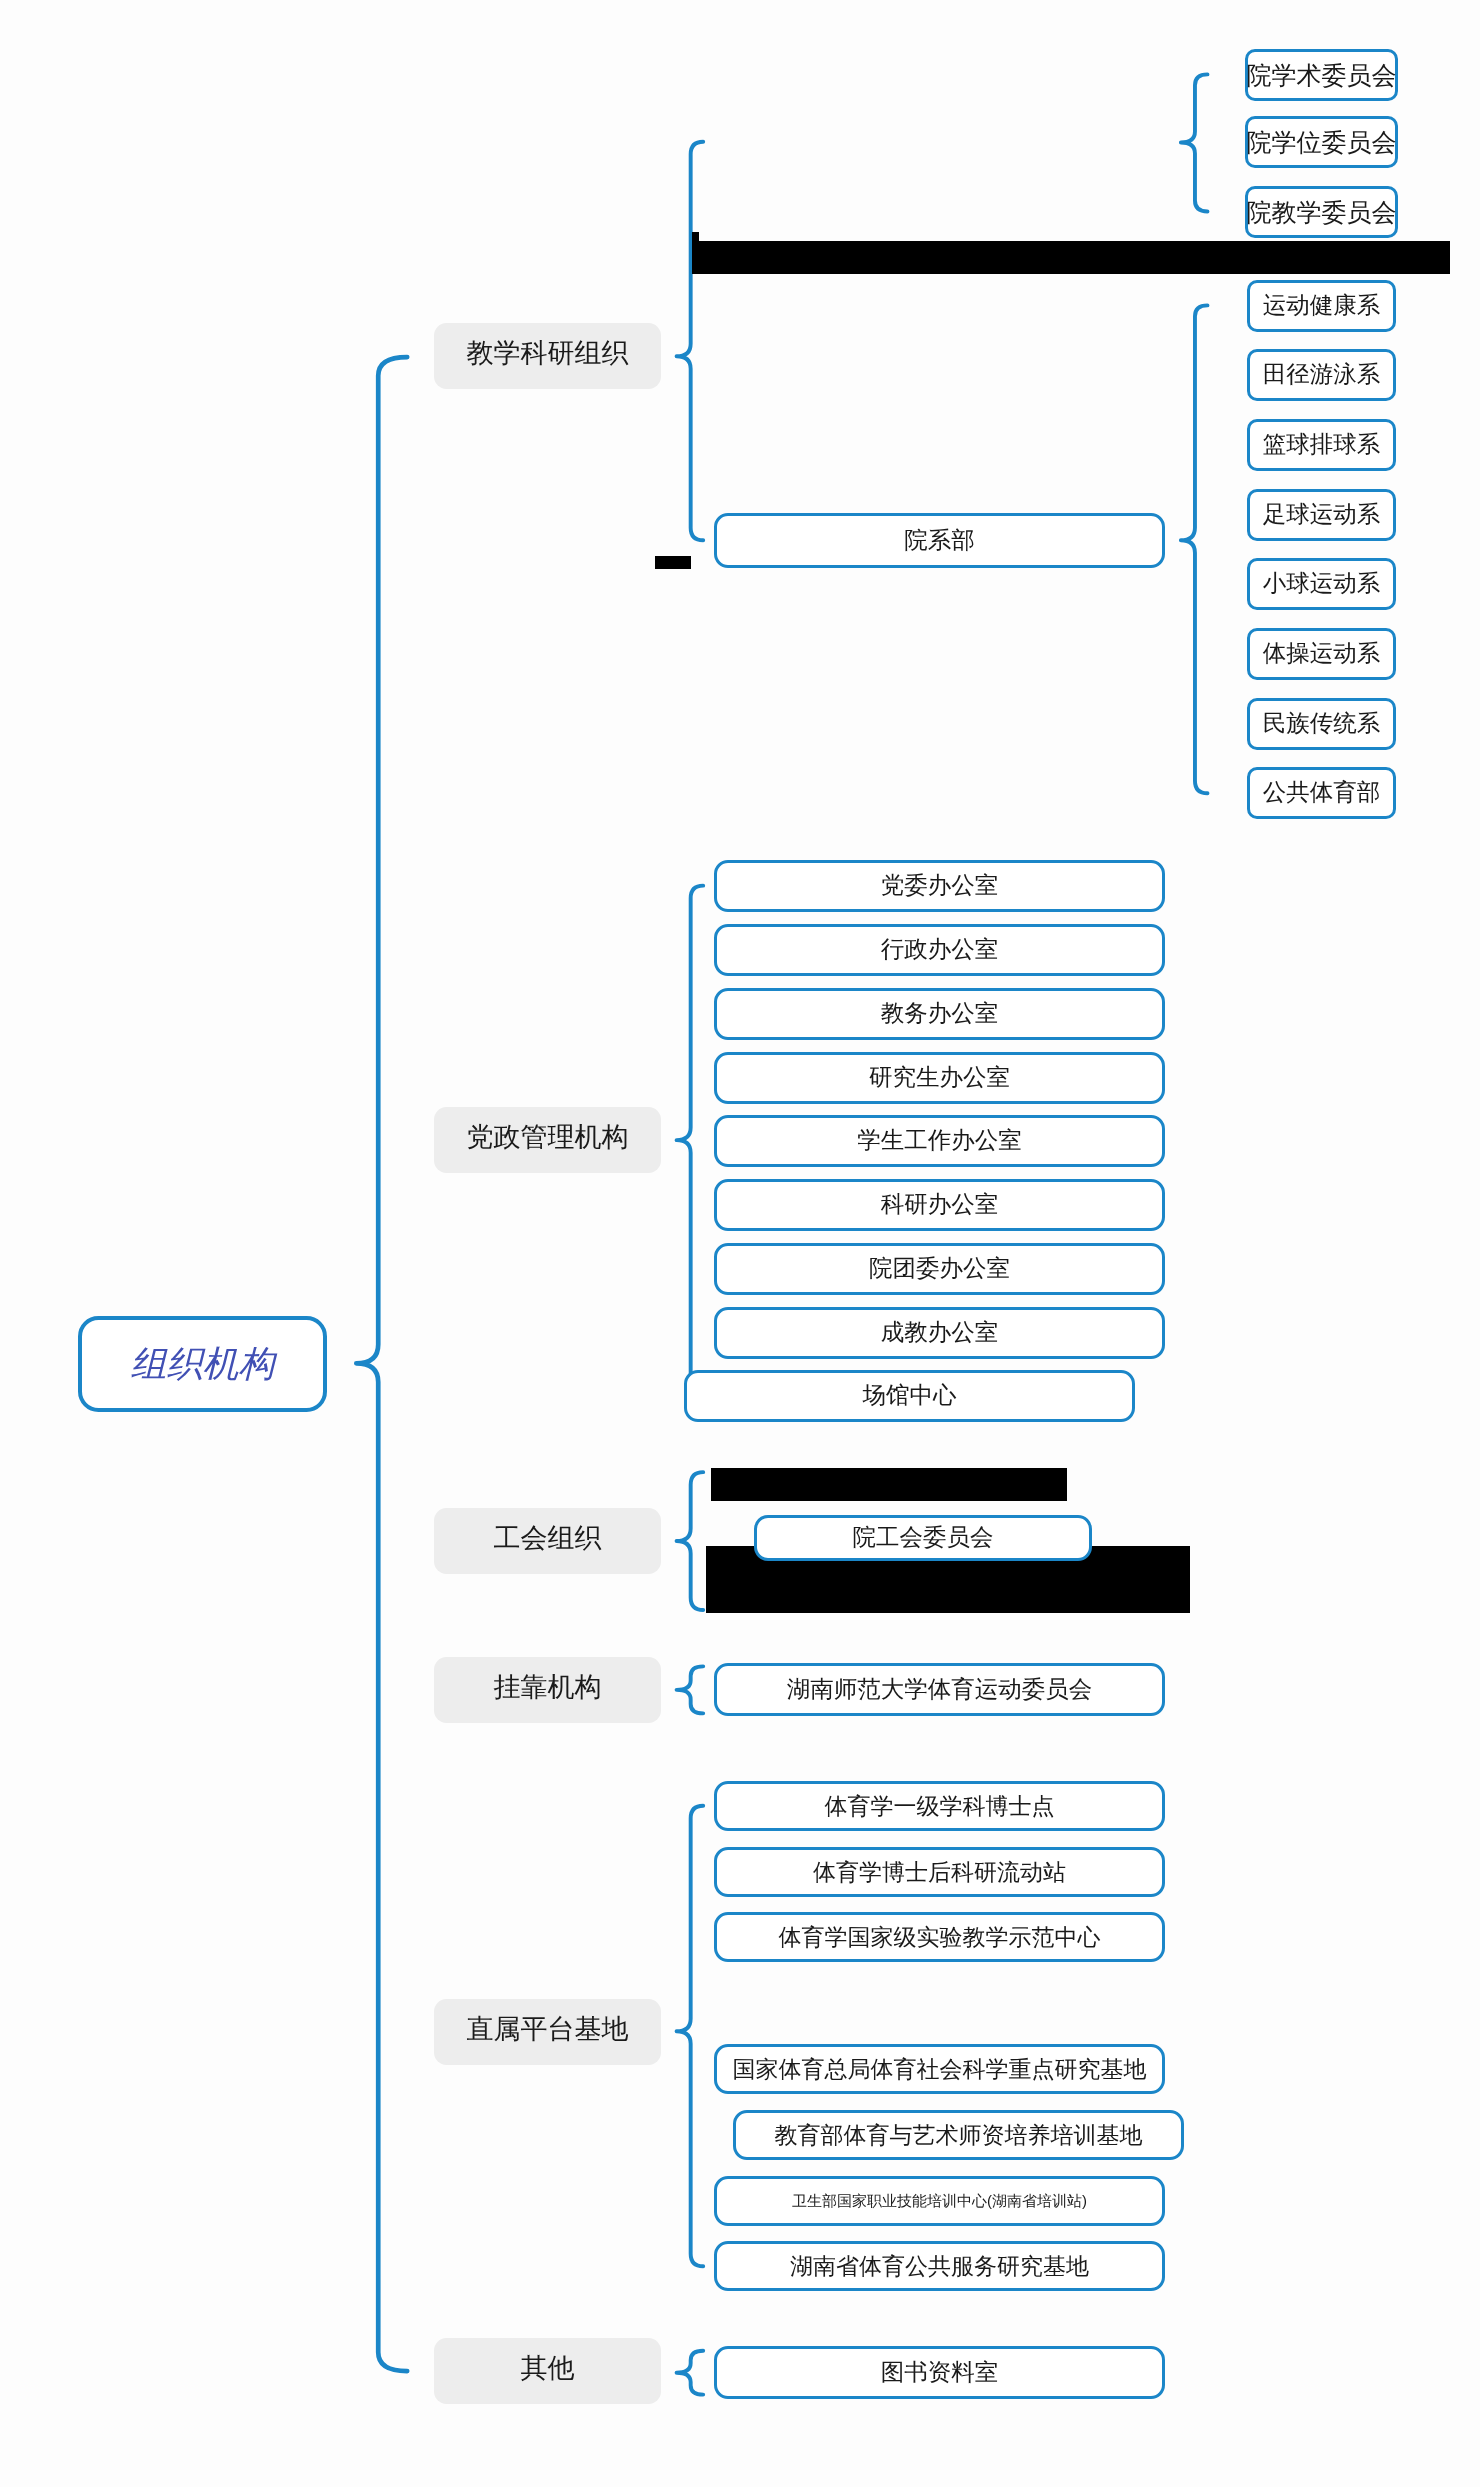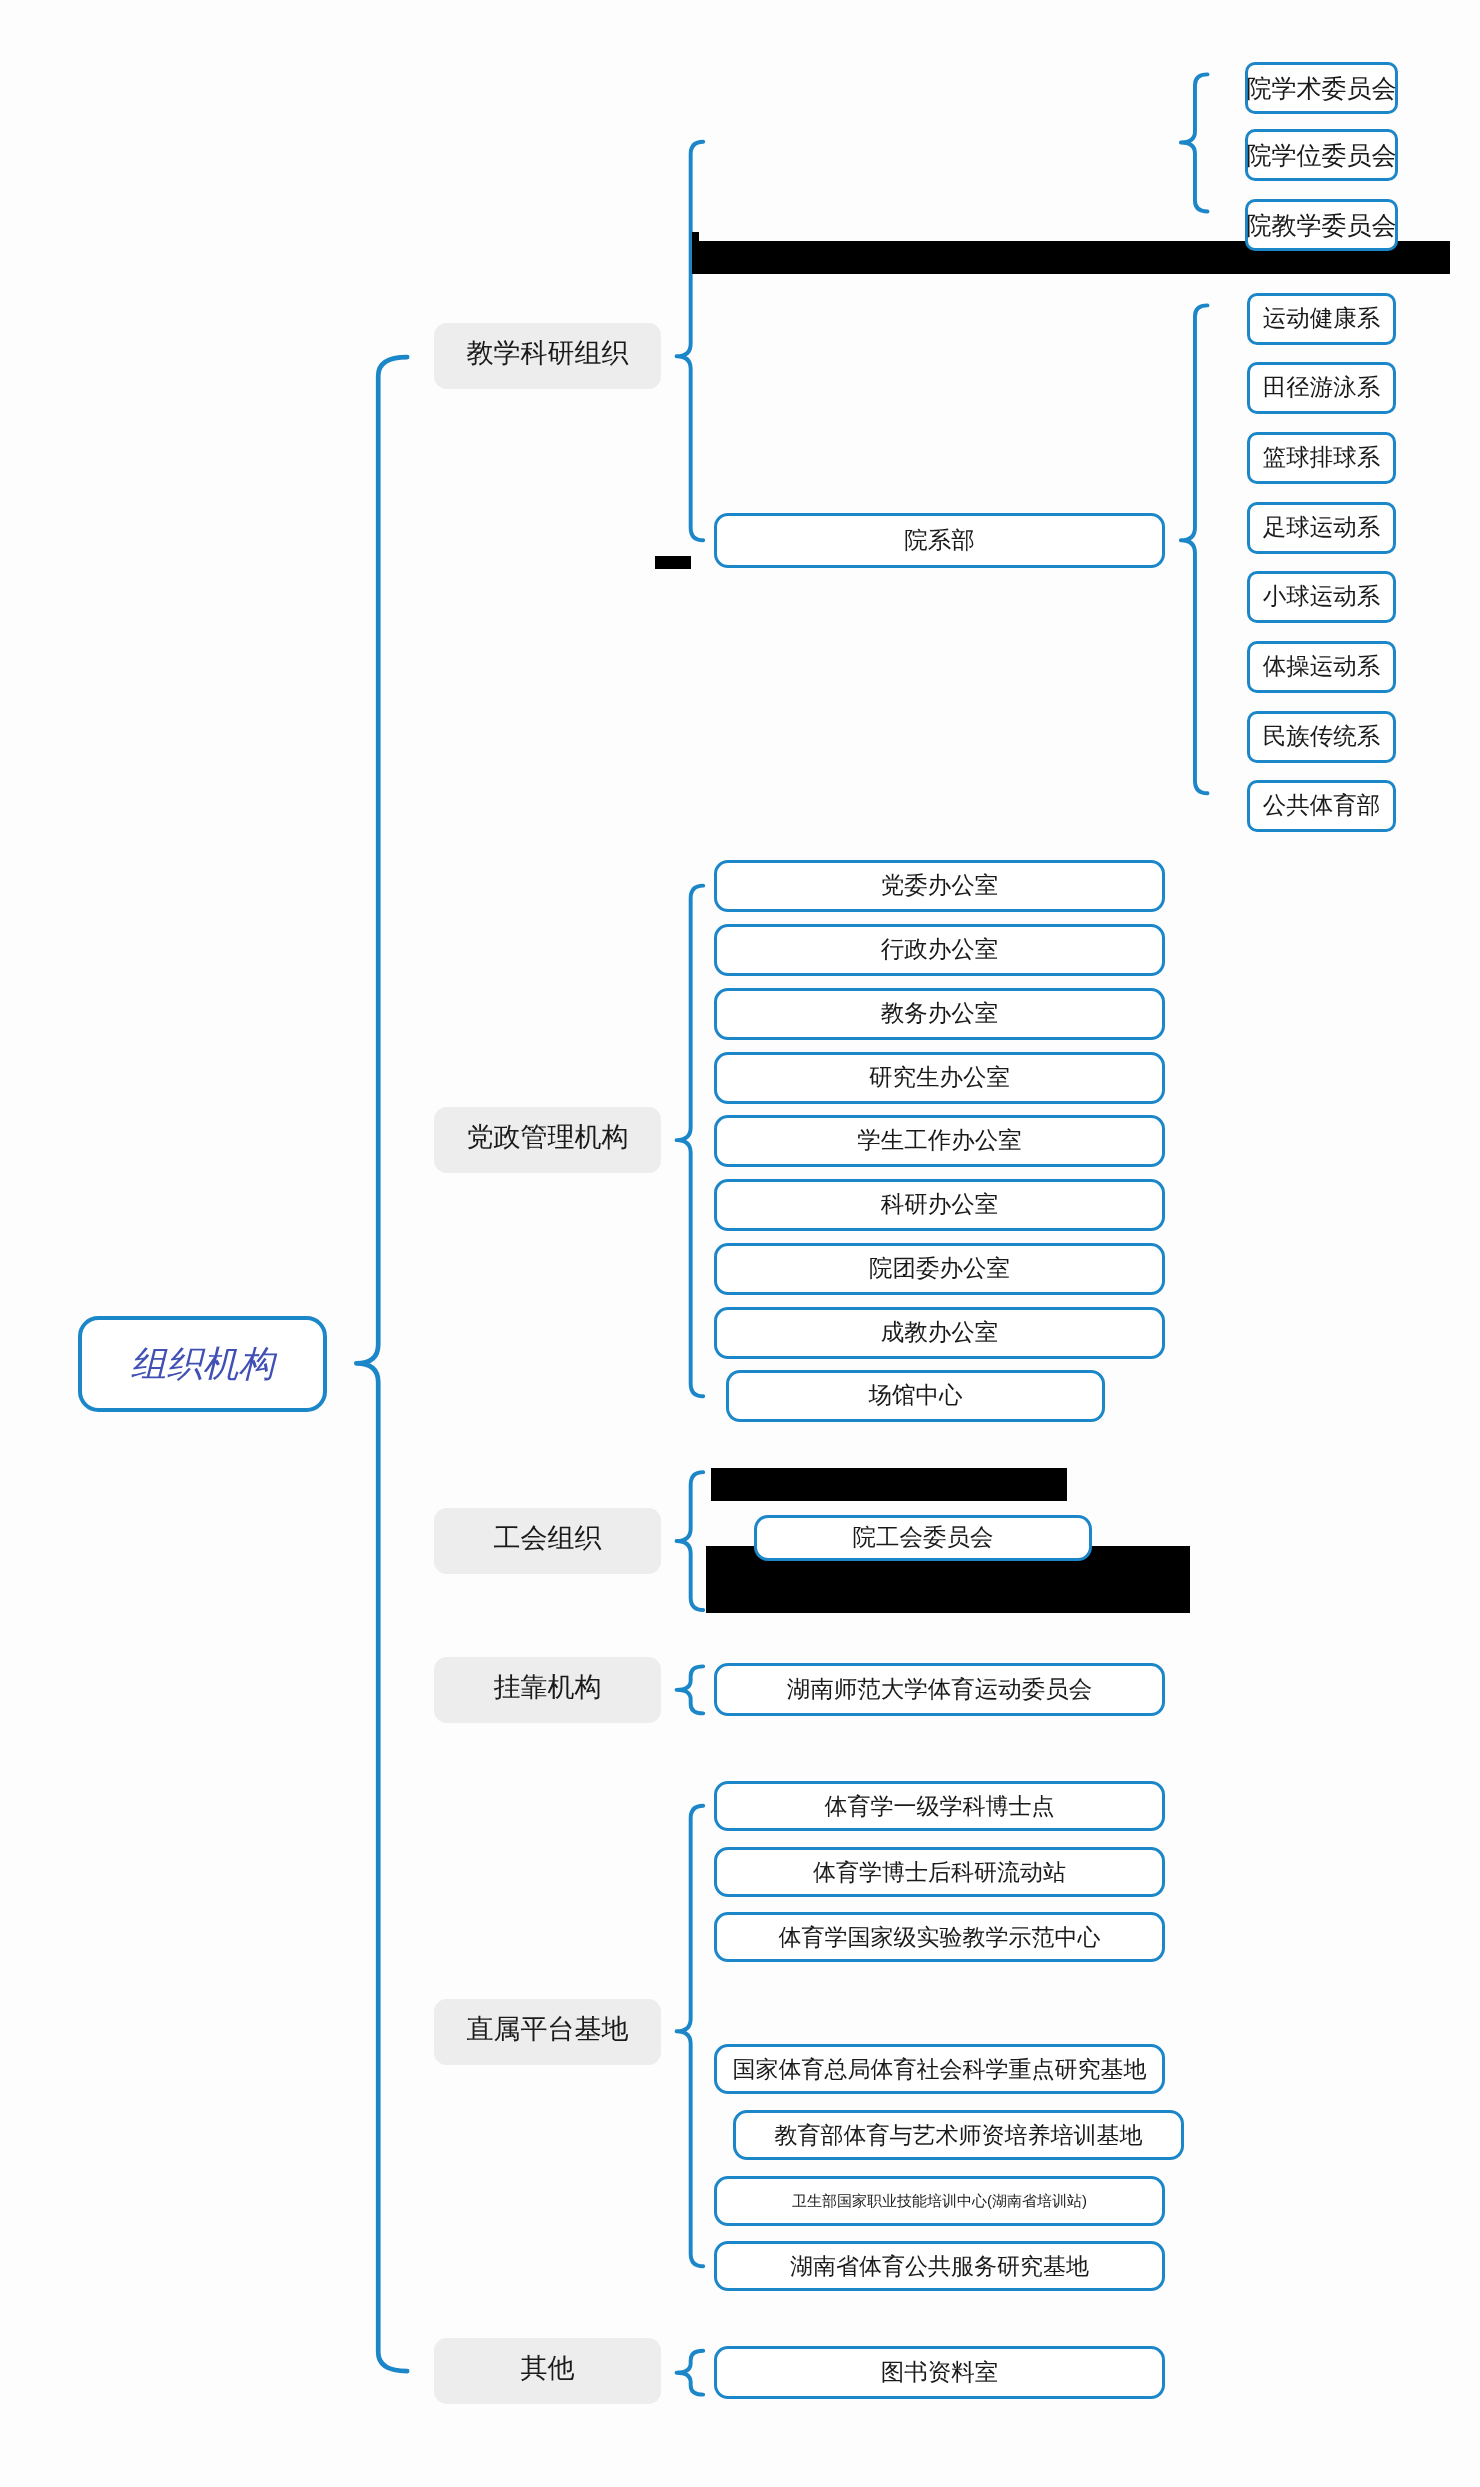--- a/index.html
+++ b/index.html
@@ -13,21 +13,21 @@
   .node{
     position:absolute;display:flex;align-items:center;justify-content:center;
     box-sizing:border-box;text-align:center;line-height:1.15;white-space:nowrap;
   }
   .root{
     border:4.7px solid var(--accent);border-radius:20.4px;background:#fff;
     font-size:36px;color:var(--root_text);font-style:italic;
   }
   .cat{background:var(--label_bg);border-radius:12.5px;font-size:27px;font-family:Liberation Mono, monospace;}
   .box{background:#fff;border:3.1px solid var(--accent);border-radius:14px;font-size:23.5px;}
-  .leaf{border-radius:10px;margin-top:13px;}
+  .leaf{border-radius:10px;}
   .committee{font-size:25px;}
   .dept{font-size:23.5px;}
   .plat{font-size:23px;}
   .small{font-size:15px;}
   .redact{position:absolute;background:var(--redaction);}
 </style>
 </head>
 <body>
 
 <div class="canvas">
@@ -75,21 +75,21 @@
   <div class="node box leaf dept" style="left:1247px;top:767px;width:149px;height:52px">公共体育部</div>
 
   <div class="node box" style="left:714px;top:860px;width:451px;height:52px">党委办公室</div>
   <div class="node box" style="left:714px;top:924px;width:451px;height:52px">行政办公室</div>
   <div class="node box" style="left:714px;top:988px;width:451px;height:52px">教务办公室</div>
   <div class="node box" style="left:714px;top:1052px;width:451px;height:52px">研究生办公室</div>
   <div class="node box" style="left:714px;top:1115px;width:451px;height:52px">学生工作办公室</div>
   <div class="node box" style="left:714px;top:1179px;width:451px;height:52px">科研办公室</div>
   <div class="node box" style="left:714px;top:1243px;width:451px;height:52px">院团委办公室</div>
   <div class="node box" style="left:714px;top:1307px;width:451px;height:52px">成教办公室</div>
-  <div class="node box" style="left:726px;top:1370px;width:379px;height:52px">场馆中心</div>
+  <div class="node box" style="left:684px;top:1370px;width:451px;height:52px">场馆中心</div>
 
   <div class="node box" style="left:754px;top:1515px;width:338px;height:46px">院工会委员会</div>
 
   <div class="node box" style="left:714px;top:1663px;width:451px;height:53px">湖南师范大学体育运动委员会</div>
 
   <div class="node box plat" style="left:714px;top:1781px;width:451px;height:50px">体育学一级学科博士点</div>
   <div class="node box plat" style="left:714px;top:1847px;width:451px;height:50px">体育学博士后科研流动站</div>
   <div class="node box plat" style="left:714px;top:1912px;width:451px;height:50px">体育学国家级实验教学示范中心</div>
   <div class="node box plat" style="left:714px;top:2044px;width:451px;height:50px">国家体育总局体育社会科学重点研究基地</div>
   <div class="node box plat" style="left:733px;top:2110px;width:451px;height:50px">教育部体育与艺术师资培养培训基地</div>

